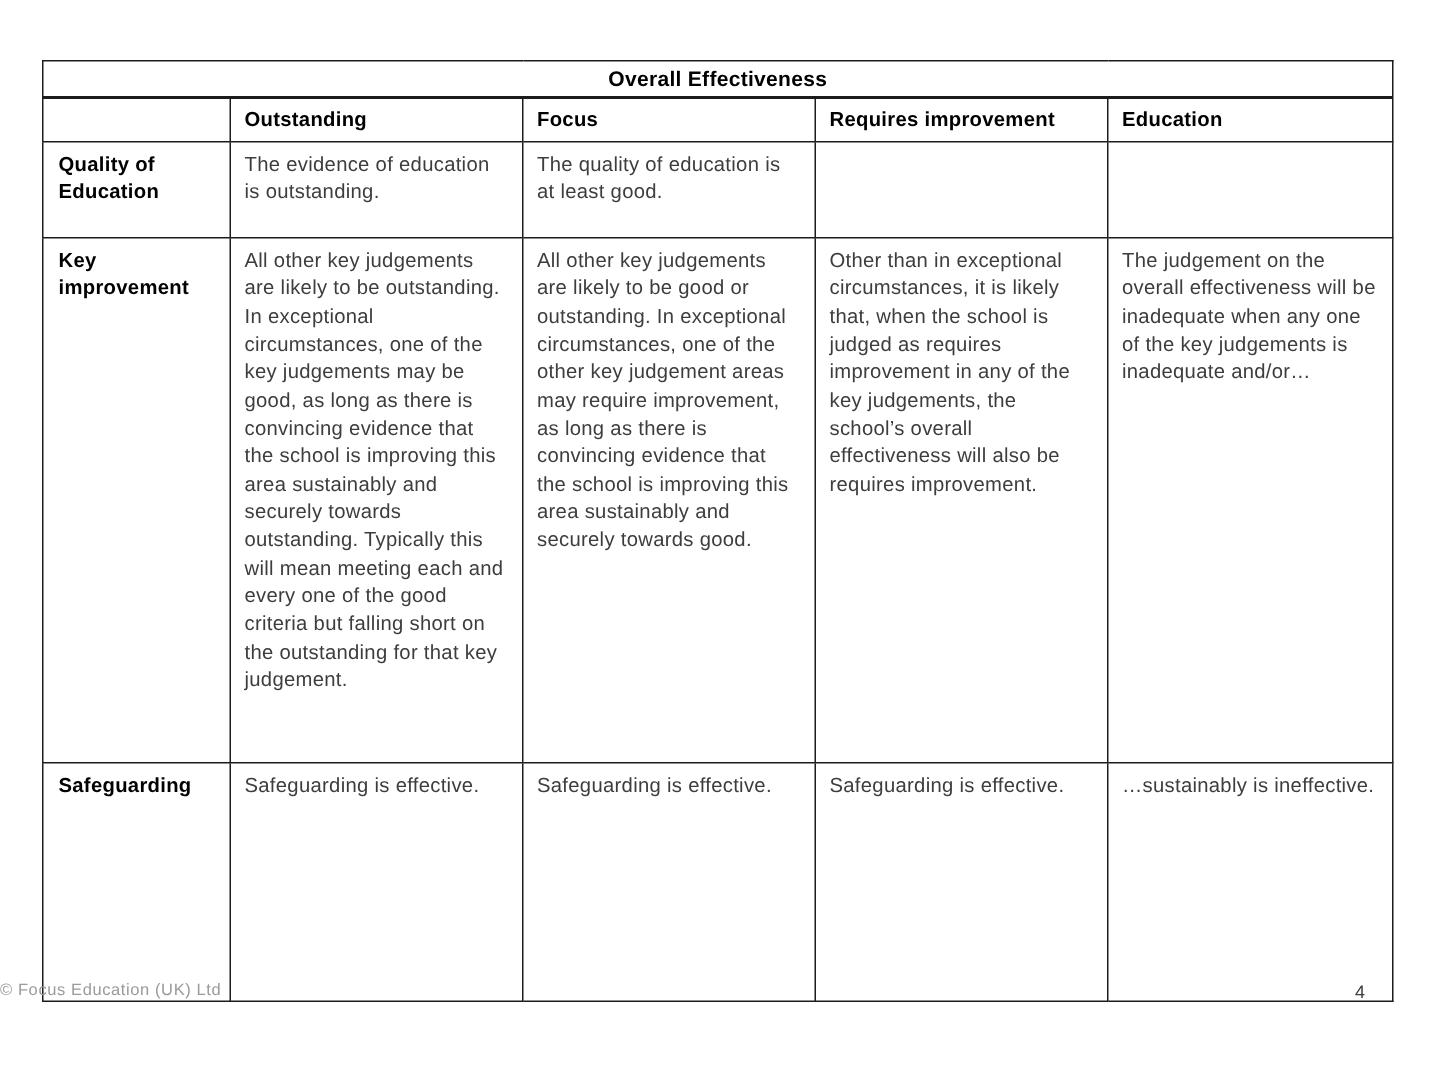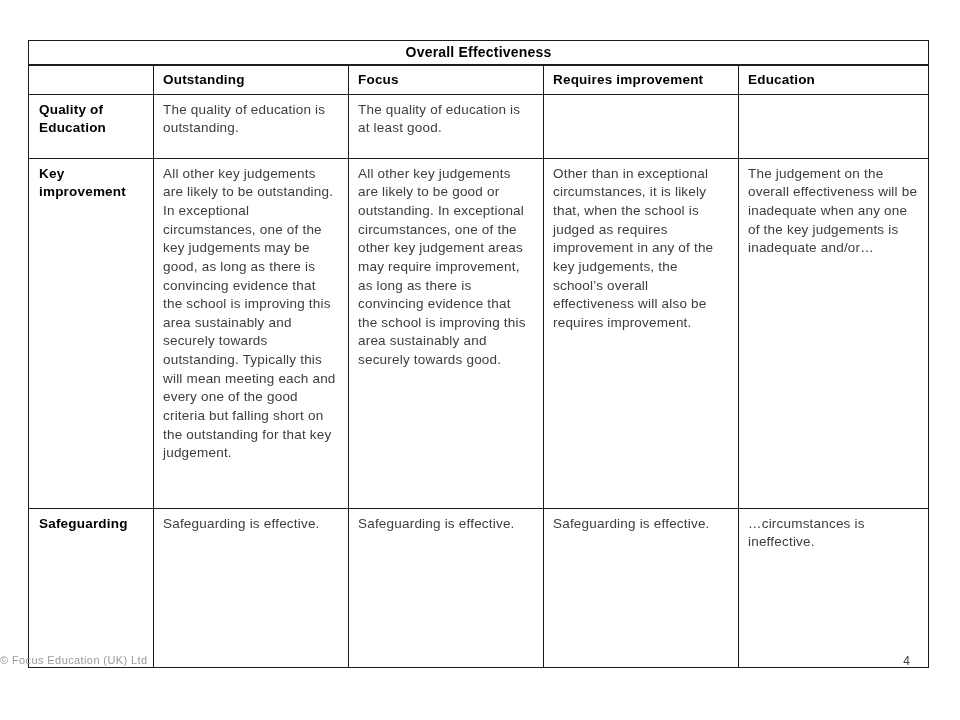--- a/index.html
+++ b/index.html
@@ -103,38 +103,38 @@
         <th></th>
         <th>Outstanding</th>
         <th>Focus</th>
         <th>Requires improvement</th>
         <th>Education</th>
       </tr>
     </thead>
     <tbody>
       <tr class="row-qoe">
         <th class="row-label">Quality of Education</th>
-        <td>The quality of education is outstanding.</td>
+        <td>The evidence of education is outstanding.</td>
         <td>The quality of education is at least good.</td>
         <td></td>
         <td></td>
       </tr>
       <tr class="row-kj">
         <th class="row-label">Key improvement</th>
         <td>All other key judgements are likely to be outstanding. In exceptional circumstances, one of the key judgements may be good, as long as there is convincing evidence that the school is improving this area sustainably and securely towards outstanding. Typically this will mean meeting each and every one of the good criteria but falling short on the outstanding for that key judgement.</td>
         <td>All other key judgements are likely to be good or outstanding. In exceptional circumstances, one of the other key judgement areas may require improvement, as long as there is convincing evidence that the school is improving this area sustainably and securely towards good.</td>
         <td>Other than in exceptional circumstances, it is likely that, when the school is judged as requires improvement in any of the key judgements, the school’s overall effectiveness will also be requires improvement.</td>
         <td>The judgement on the overall effectiveness will be inadequate when any one of the key judgements is inadequate and/or…</td>
       </tr>
       <tr class="row-sg">
         <th class="row-label">Safeguarding</th>
         <td>Safeguarding is effective.</td>
         <td>Safeguarding is effective.</td>
         <td>Safeguarding is effective.</td>
-        <td>…circumstances is ineffective.</td>
+        <td>…sustainably is ineffective.</td>
       </tr>
     </tbody>
   </table>
 
   <div class="footer-text">© Focus Education (UK) Ltd</div>
   <div class="page-number">4</div>
 
 </div>
 
 </body></html>

